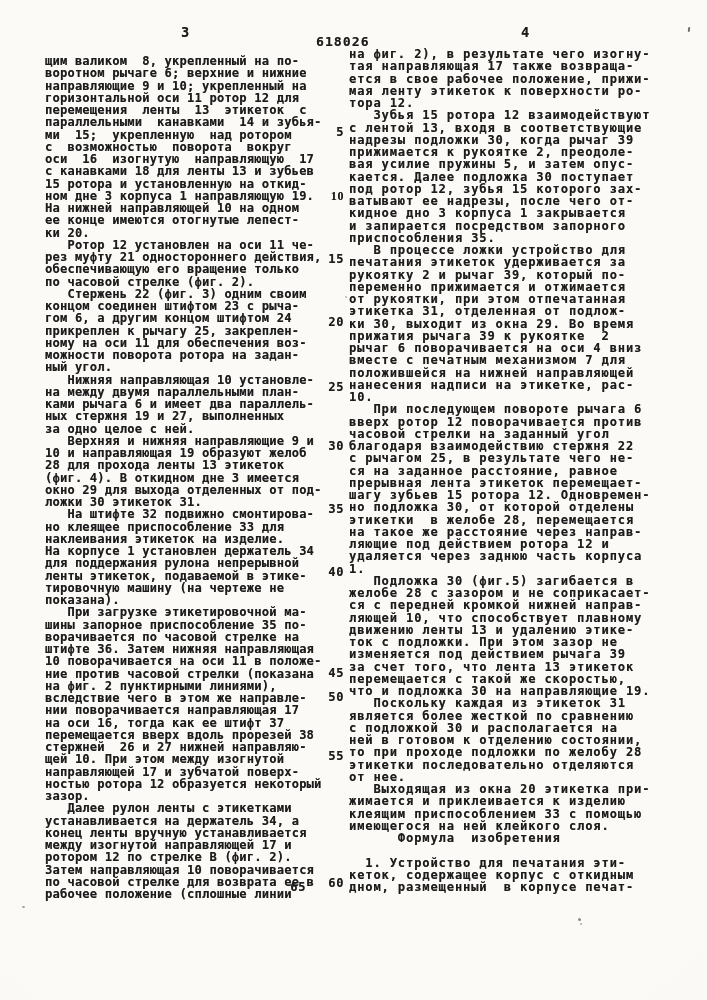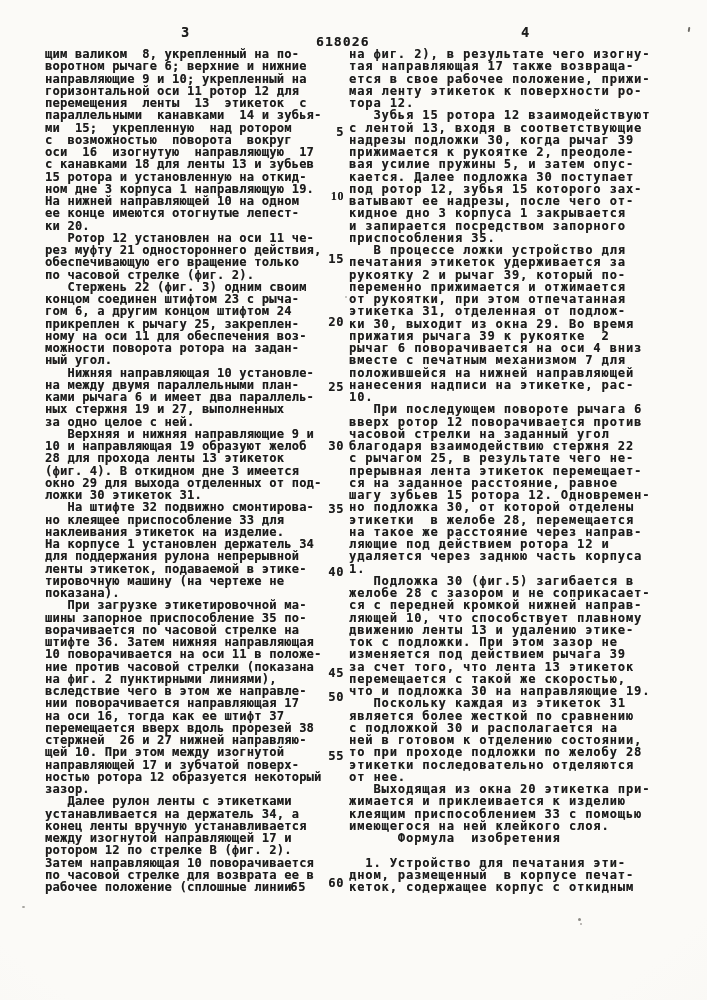--- a/index.html
+++ b/index.html
@@ -21,21 +21,21 @@
   .pn-right{left:521px;top:25px;}
   .patentnum{position:absolute;left:316px;top:35px;font-size:13px;line-height:13px;letter-spacing:1.1px;}
   .col{position:absolute;top:48px;}
   .col .line{
     white-space:pre;
     height:12.25px;
     line-height:12.4px;
     font-size:12px;
     overflow:visible;
   }
-  .col-left{left:45px;}
+  .col-left{left:45px;margin-top:7px;}
   .col-left .line{letter-spacing:0.25px;}
   .col-right{left:349px;}
   .col-right .line{letter-spacing:0.92px;}
   .marker{
     position:absolute;
     width:40px;
     text-align:right;
     font-size:12px;
     line-height:12.4px;
     letter-spacing:0.6px;
@@ -169,22 +169,22 @@
       <div class="line">рычаг 6 поворачивается на оси 4 вниз</div>
       <div class="line">вместе с печатным механизмом 7 для</div>
       <div class="line">положившейся на нижней направляющей</div>
       <div class="line">нанесения надписи на этикетке, рас-</div>
       <div class="line">10.</div>
       <div class="line">   При последующем повороте рычага 6</div>
       <div class="line">вверх ротор 12 поворачивается против</div>
       <div class="line">часовой стрелки на заданный угол</div>
       <div class="line">благодаря взаимодействию стержня 22</div>
       <div class="line">с рычагом 25, в результате чего не-</div>
+      <div class="line">ся на заданное расстояние, равное</div>
       <div class="line">прерывная лента этикеток перемещает-</div>
-      <div class="line">ся на заданное расстояние, равное</div>
       <div class="line">шагу зубьев 15 ротора 12. Одновремен-</div>
       <div class="line">но подложка 30, от которой отделены</div>
       <div class="line">этикетки  в желобе 28, перемещается</div>
       <div class="line">на такое же расстояние через направ-</div>
       <div class="line">ляющие под действием ротора 12 и</div>
       <div class="line">удаляется через заднюю часть корпуса</div>
       <div class="line">1.</div>
       <div class="line">   Подложка 30 (фиг.5) загибается в</div>
       <div class="line">желобе 28 с зазором и не соприкасает-</div>
       <div class="line">ся с передней кромкой нижней направ-</div>
@@ -202,22 +202,22 @@
       <div class="line">то при проходе подложки по желобу 28</div>
       <div class="line">этикетки последовательно отделяются</div>
       <div class="line">от нее.</div>
       <div class="line">   Выходящая из окна 20 этикетка при-</div>
       <div class="line">жимается и приклеивается к изделию</div>
       <div class="line">клеящим приспособлением 33 с помощью</div>
       <div class="line">имеющегося на ней клейкого слоя.</div>
       <div class="line">      Формула  изобретения</div>
       <div class="line"></div>
       <div class="line">  1. Устройство для печатания эти-</div>
+      <div class="line">кеток, содержащее корпус с откидным</div>
       <div class="line">дном, размещенный  в корпусе печат-</div>
-      <div class="line">кеток, содержащее корпус с откидным</div>
     </div>
 
   <div class="speck speck-a"></div>
   <div class="speck speck-b"></div>
   <div class="speck speck-c"></div>
   <div class="speck speck-d"></div>
   <div class="speck speck-e"></div>
 </div>
 
 </body></html>

